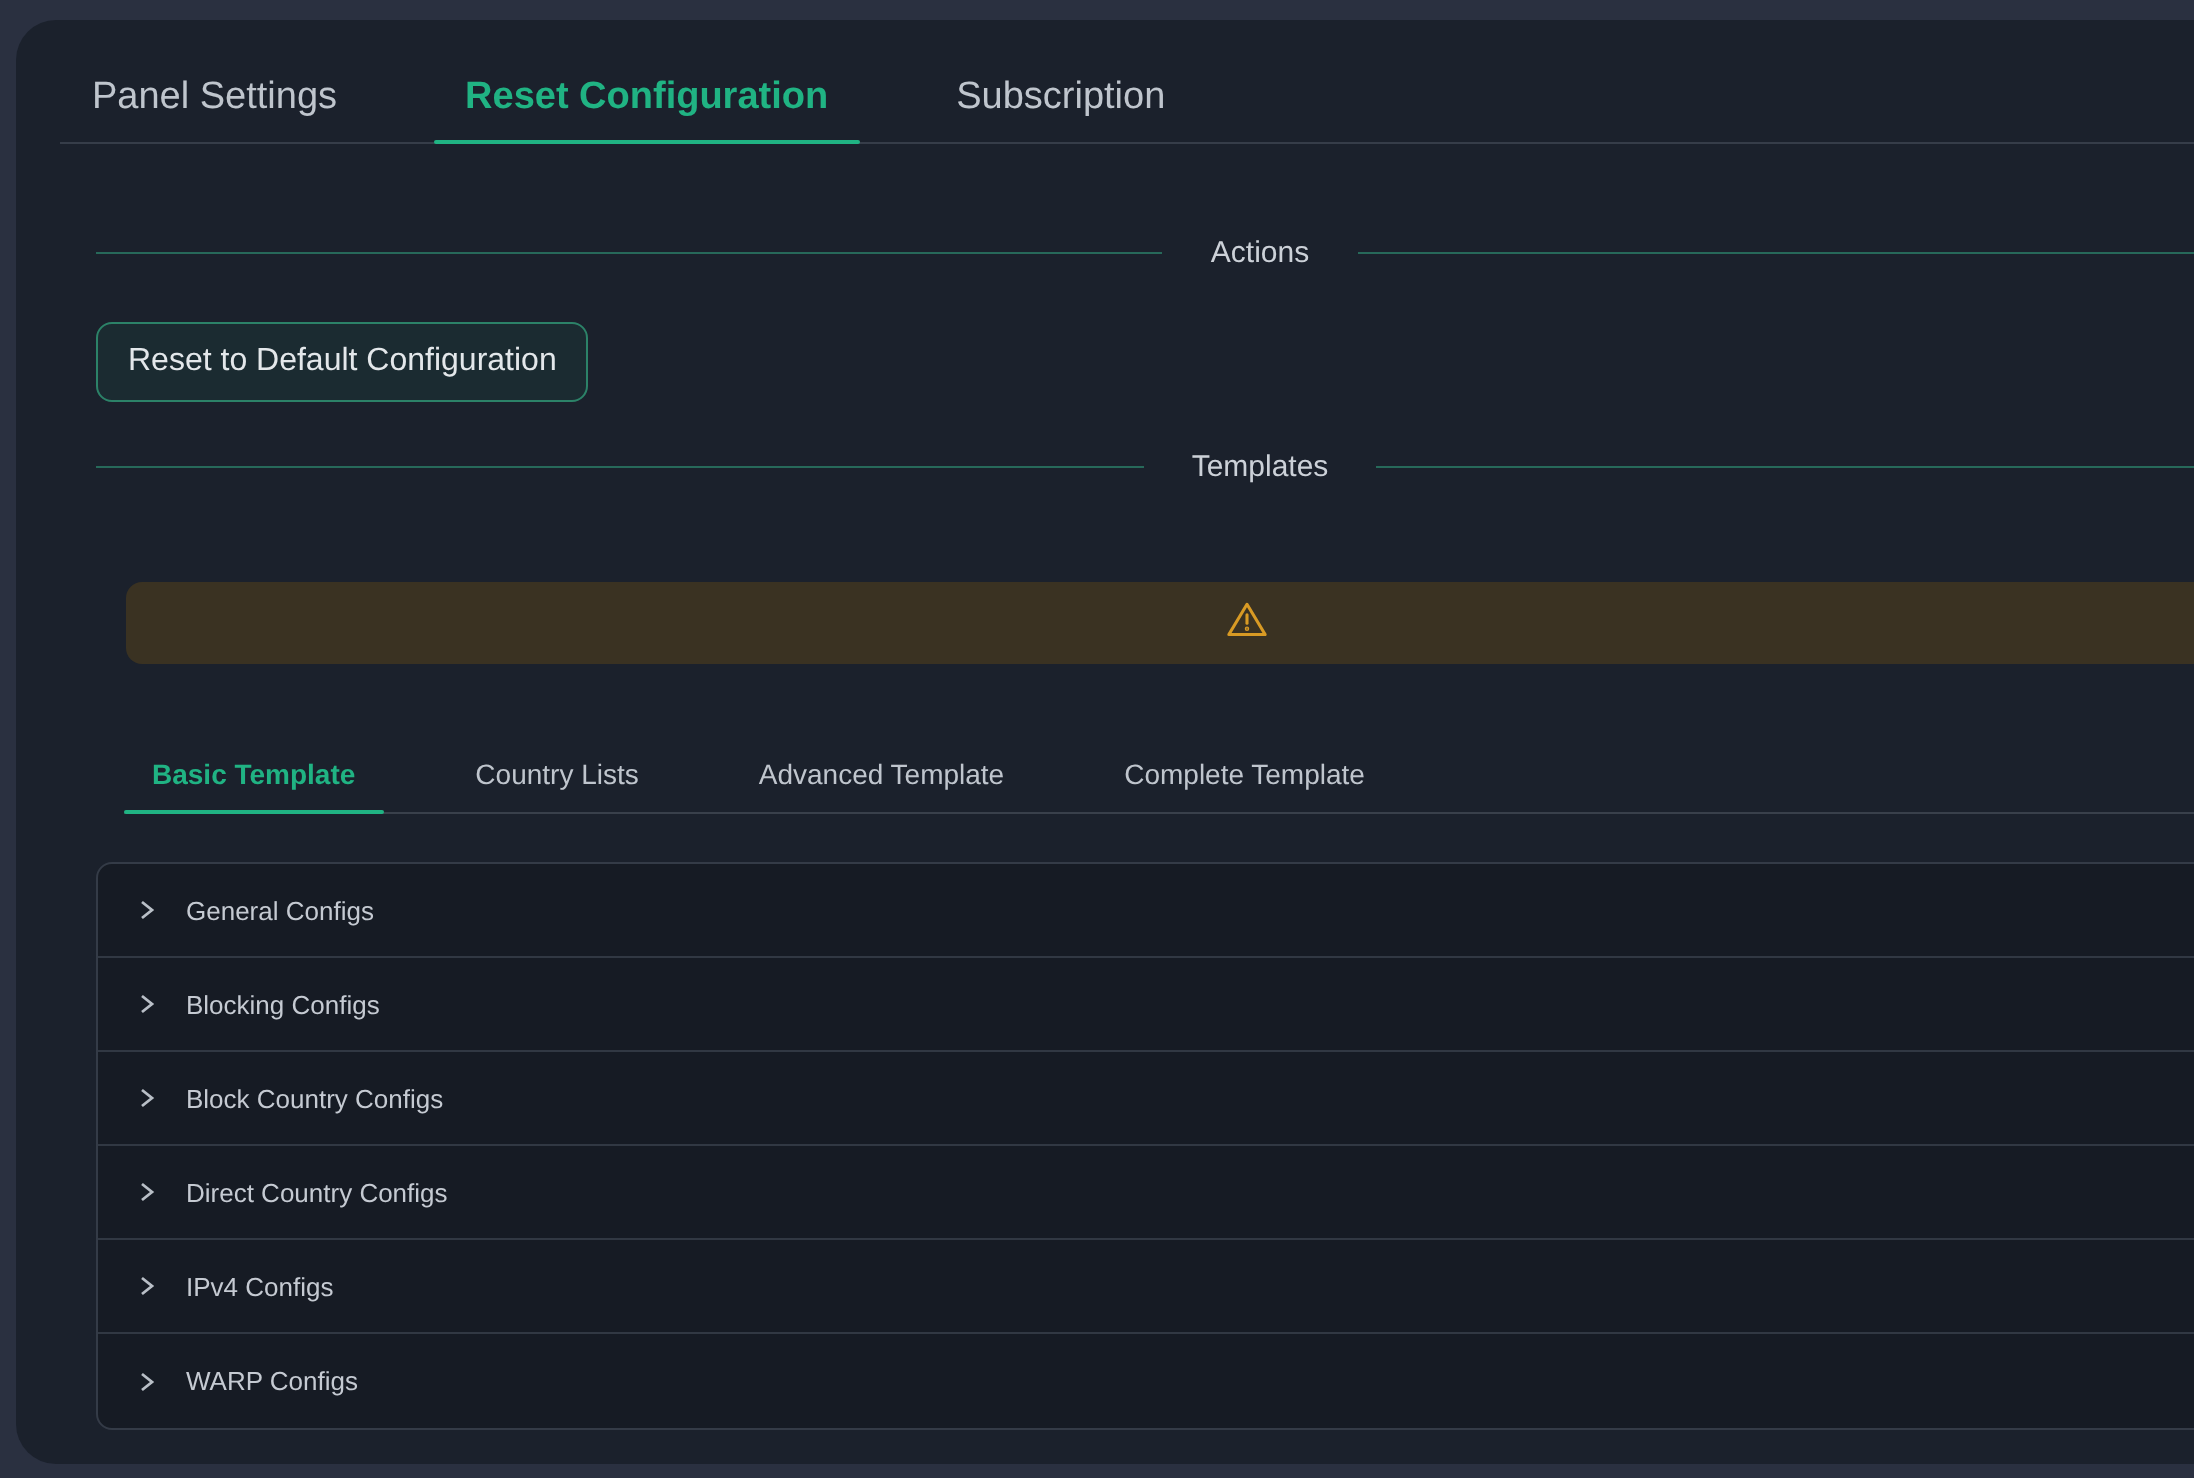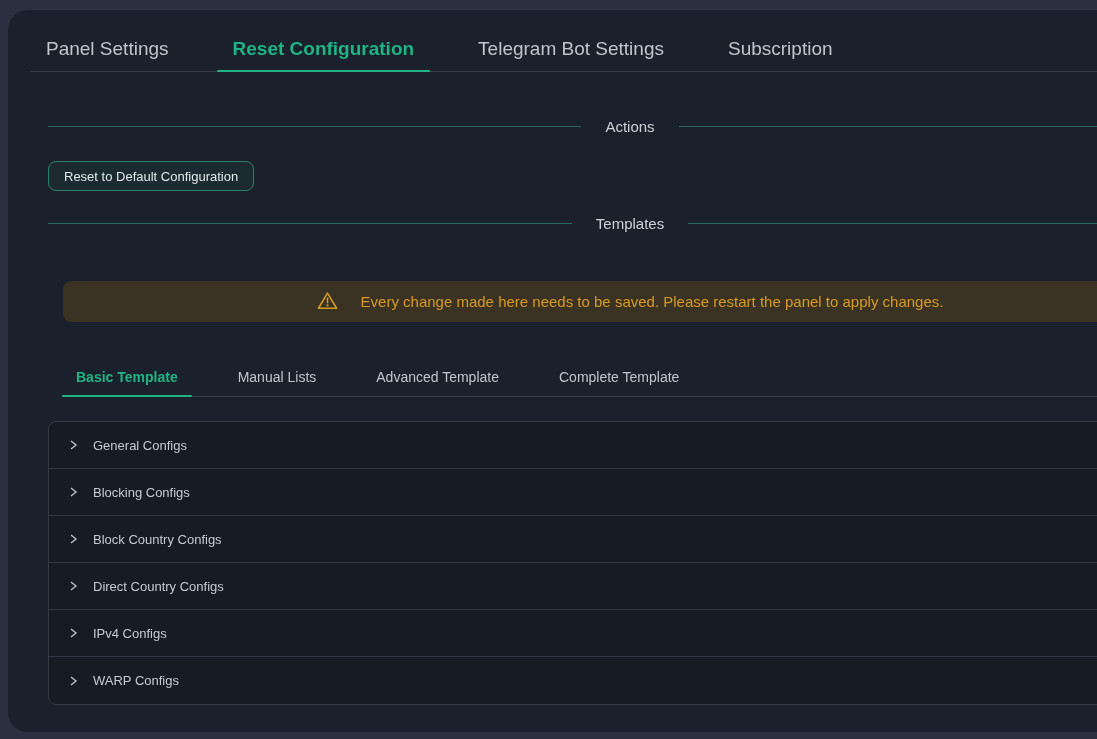--- a/index.html
+++ b/index.html
@@ -43,21 +43,21 @@
   }
   
   .divider{display:flex;align-items:center;}
   .divider .line{flex:1;height:1px;background:var(--divider-line);}
   .divider .title{padding:0 24px;font-size:15px;font-weight:400;color:var(--title);line-height:21px;}
   .divider.actions{margin-top:44px;}
   .divider.templates{margin-top:22px;}
   
   .btn-row{margin-top:24px;}
   .btn-reset{
-    height:30px;padding:0 15px;font-size:13px;color:#e3e7ea;
+    height:40px;padding:0 15px;font-size:16px;color:#e3e7ea;
     background:rgba(32,179,131,0.07);
     border:1px solid #2c8268;border-radius:8px;
     display:inline-flex;align-items:center;cursor:pointer;
     font-family:"Liberation Sans",sans-serif;
   }
   
   .alert{
     margin:47px 15px 0 15px;height:41px;border-radius:8px;
     background:var(--warning-bg);
     display:flex;align-items:center;justify-content:center;gap:9px;
@@ -92,21 +92,20 @@
   .collapse-label{font-size:13px;color:var(--text);}
 </style>
 </head>
 <body>
 
 <div class="card">
 
   <div class="tabs-top">
     <div class="tab">Panel Settings</div>
     <div class="tab active">Reset Configuration</div>
-    <div class="tab">Telegram Bot Settings</div>
     <div class="tab">Subscription</div>
   </div>
 
   <div class="divider actions">
     <span class="line"></span>
     <span class="title">Actions</span>
     <span class="line"></span>
   </div>
 
   <div class="btn-row">
@@ -120,26 +119,25 @@
   </div>
 
   <div class="alert">
     <span class="chev warn-svg">
       <svg width="21" height="19" viewBox="0 0 24 22" fill="none" stroke="#d89a24" stroke-width="1.8" stroke-linejoin="round" stroke-linecap="round">
         <path d="M12 2.5 L22.5 20 H1.5 Z"></path>
         <line x1="12" y1="8.5" x2="12" y2="13.5"></line>
         <circle cx="12" cy="16.6" r="0.4" fill="#d89a24"></circle>
       </svg>
     </span>
-    <span>Every change made here needs to be saved. Please restart the panel to apply changes.</span>
   </div>
 
   <div class="tabs-inner">
     <div class="tab-inner active">Basic Template</div>
-    <div class="tab-inner">Manual Lists</div>
+    <div class="tab-inner">Country Lists</div>
     <div class="tab-inner">Advanced Template</div>
     <div class="tab-inner">Complete Template</div>
   </div>
 
   <div class="collapse">
     <div class="collapse-row">
       <span class="chev">
         <svg width="12" height="12" viewBox="0 0 12 12" fill="none" stroke="#b9bfc7" stroke-width="1.4">
             <path d="M4 2 L9 6 L4 10"></path>
           </svg>

